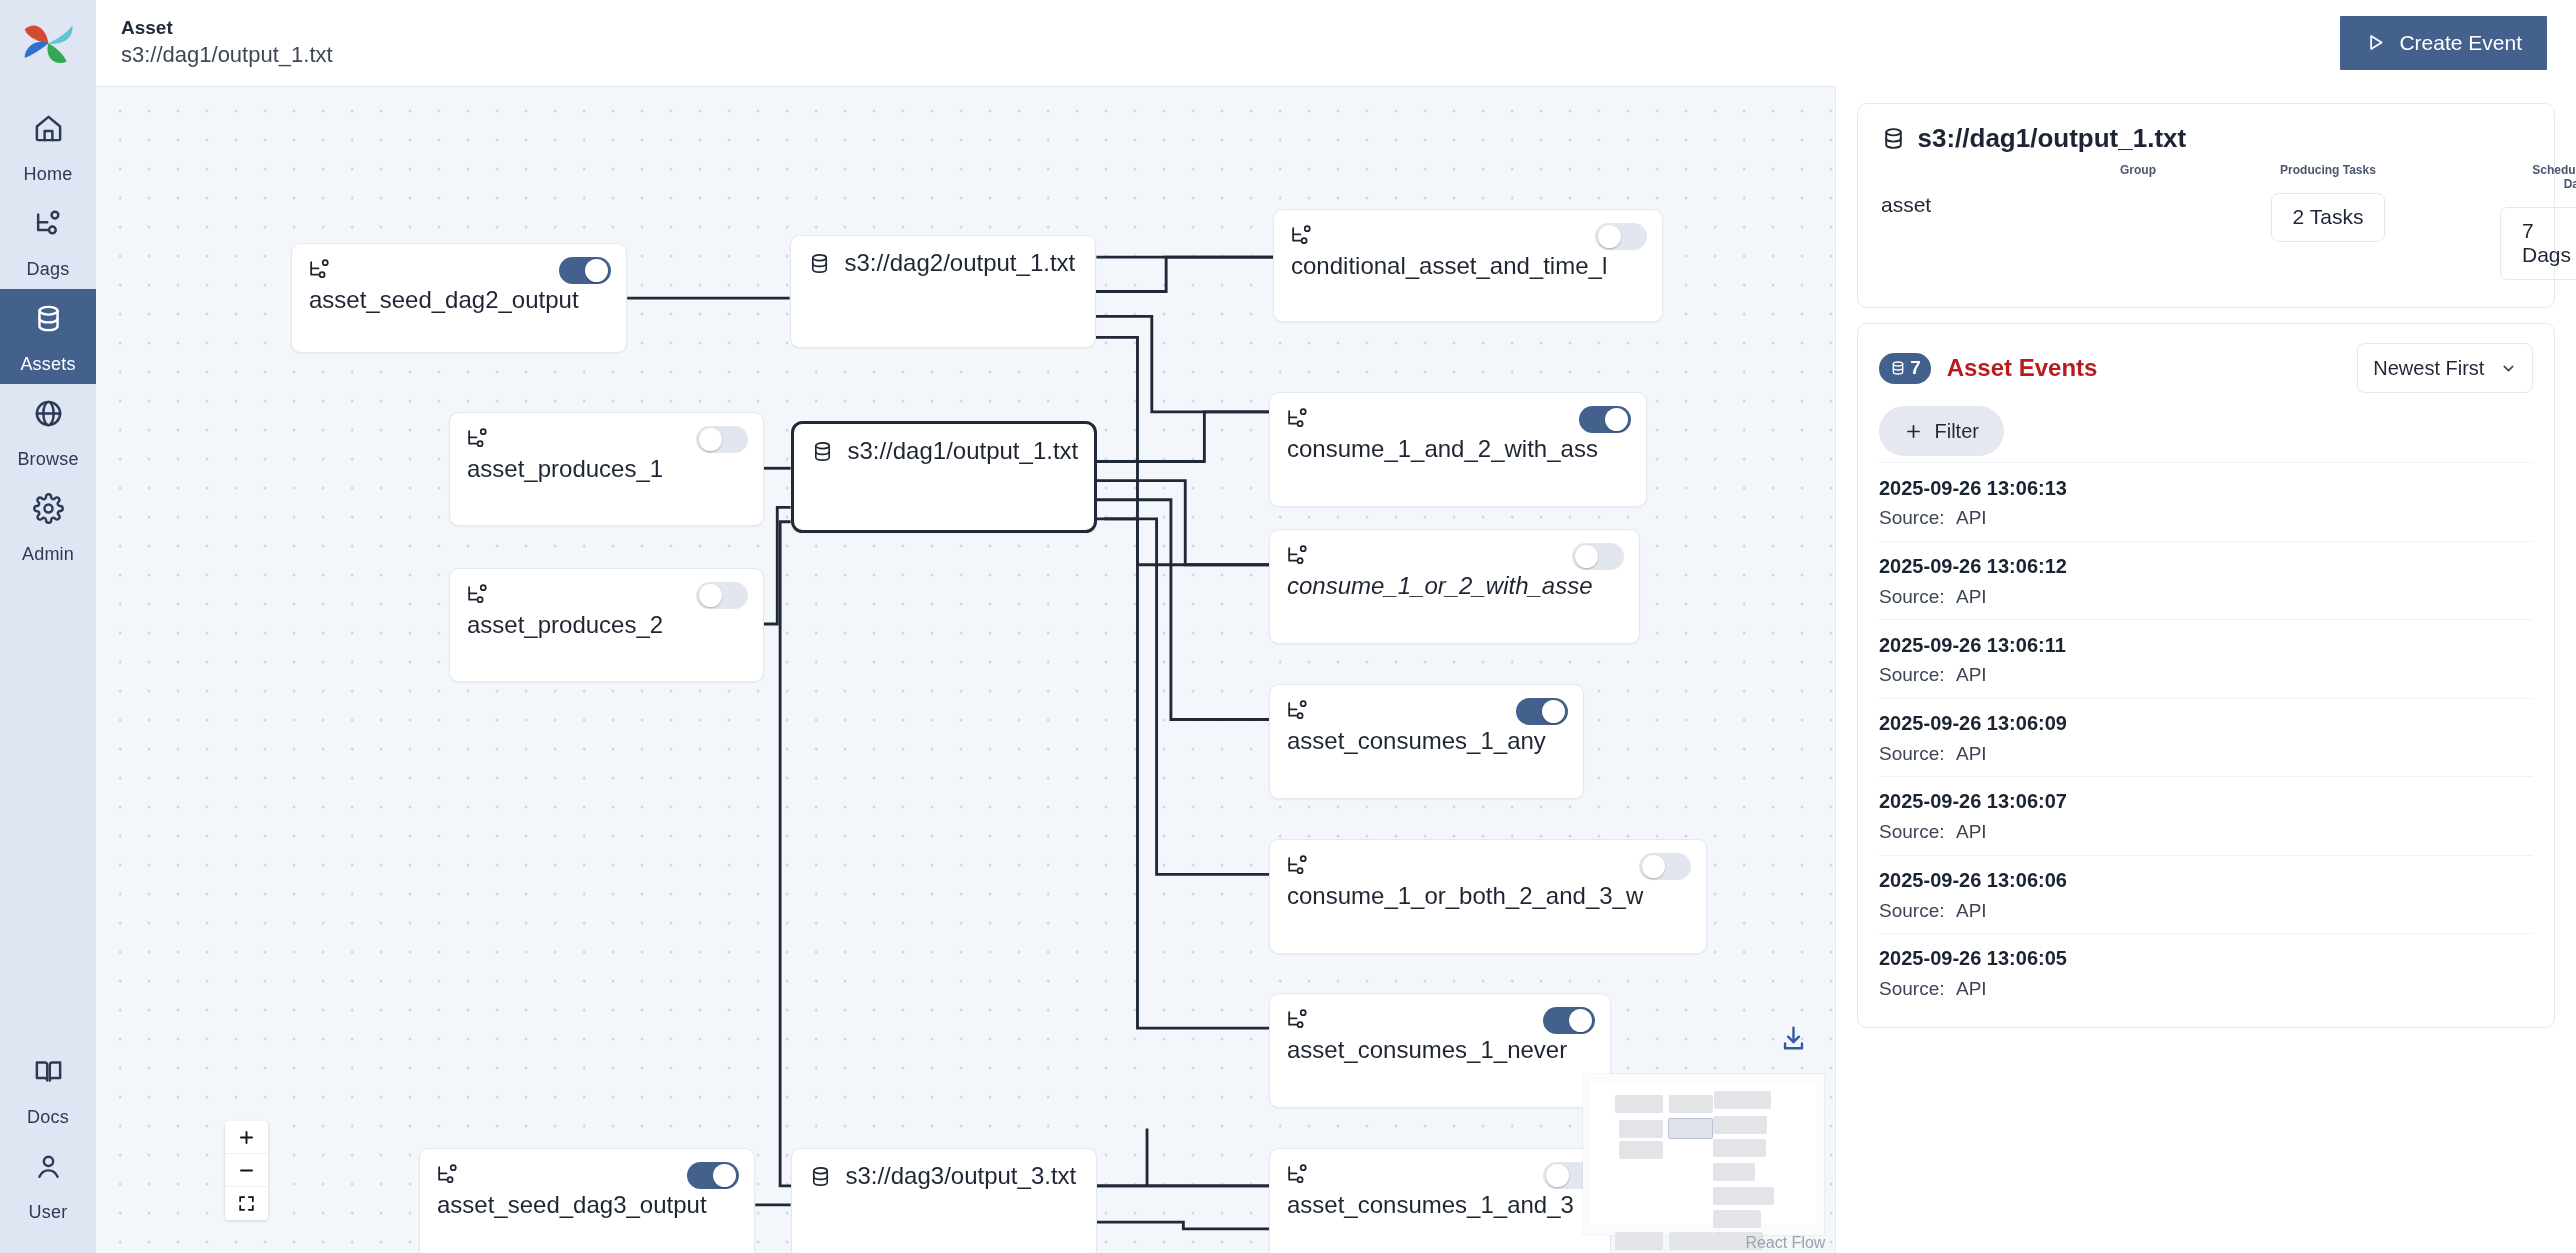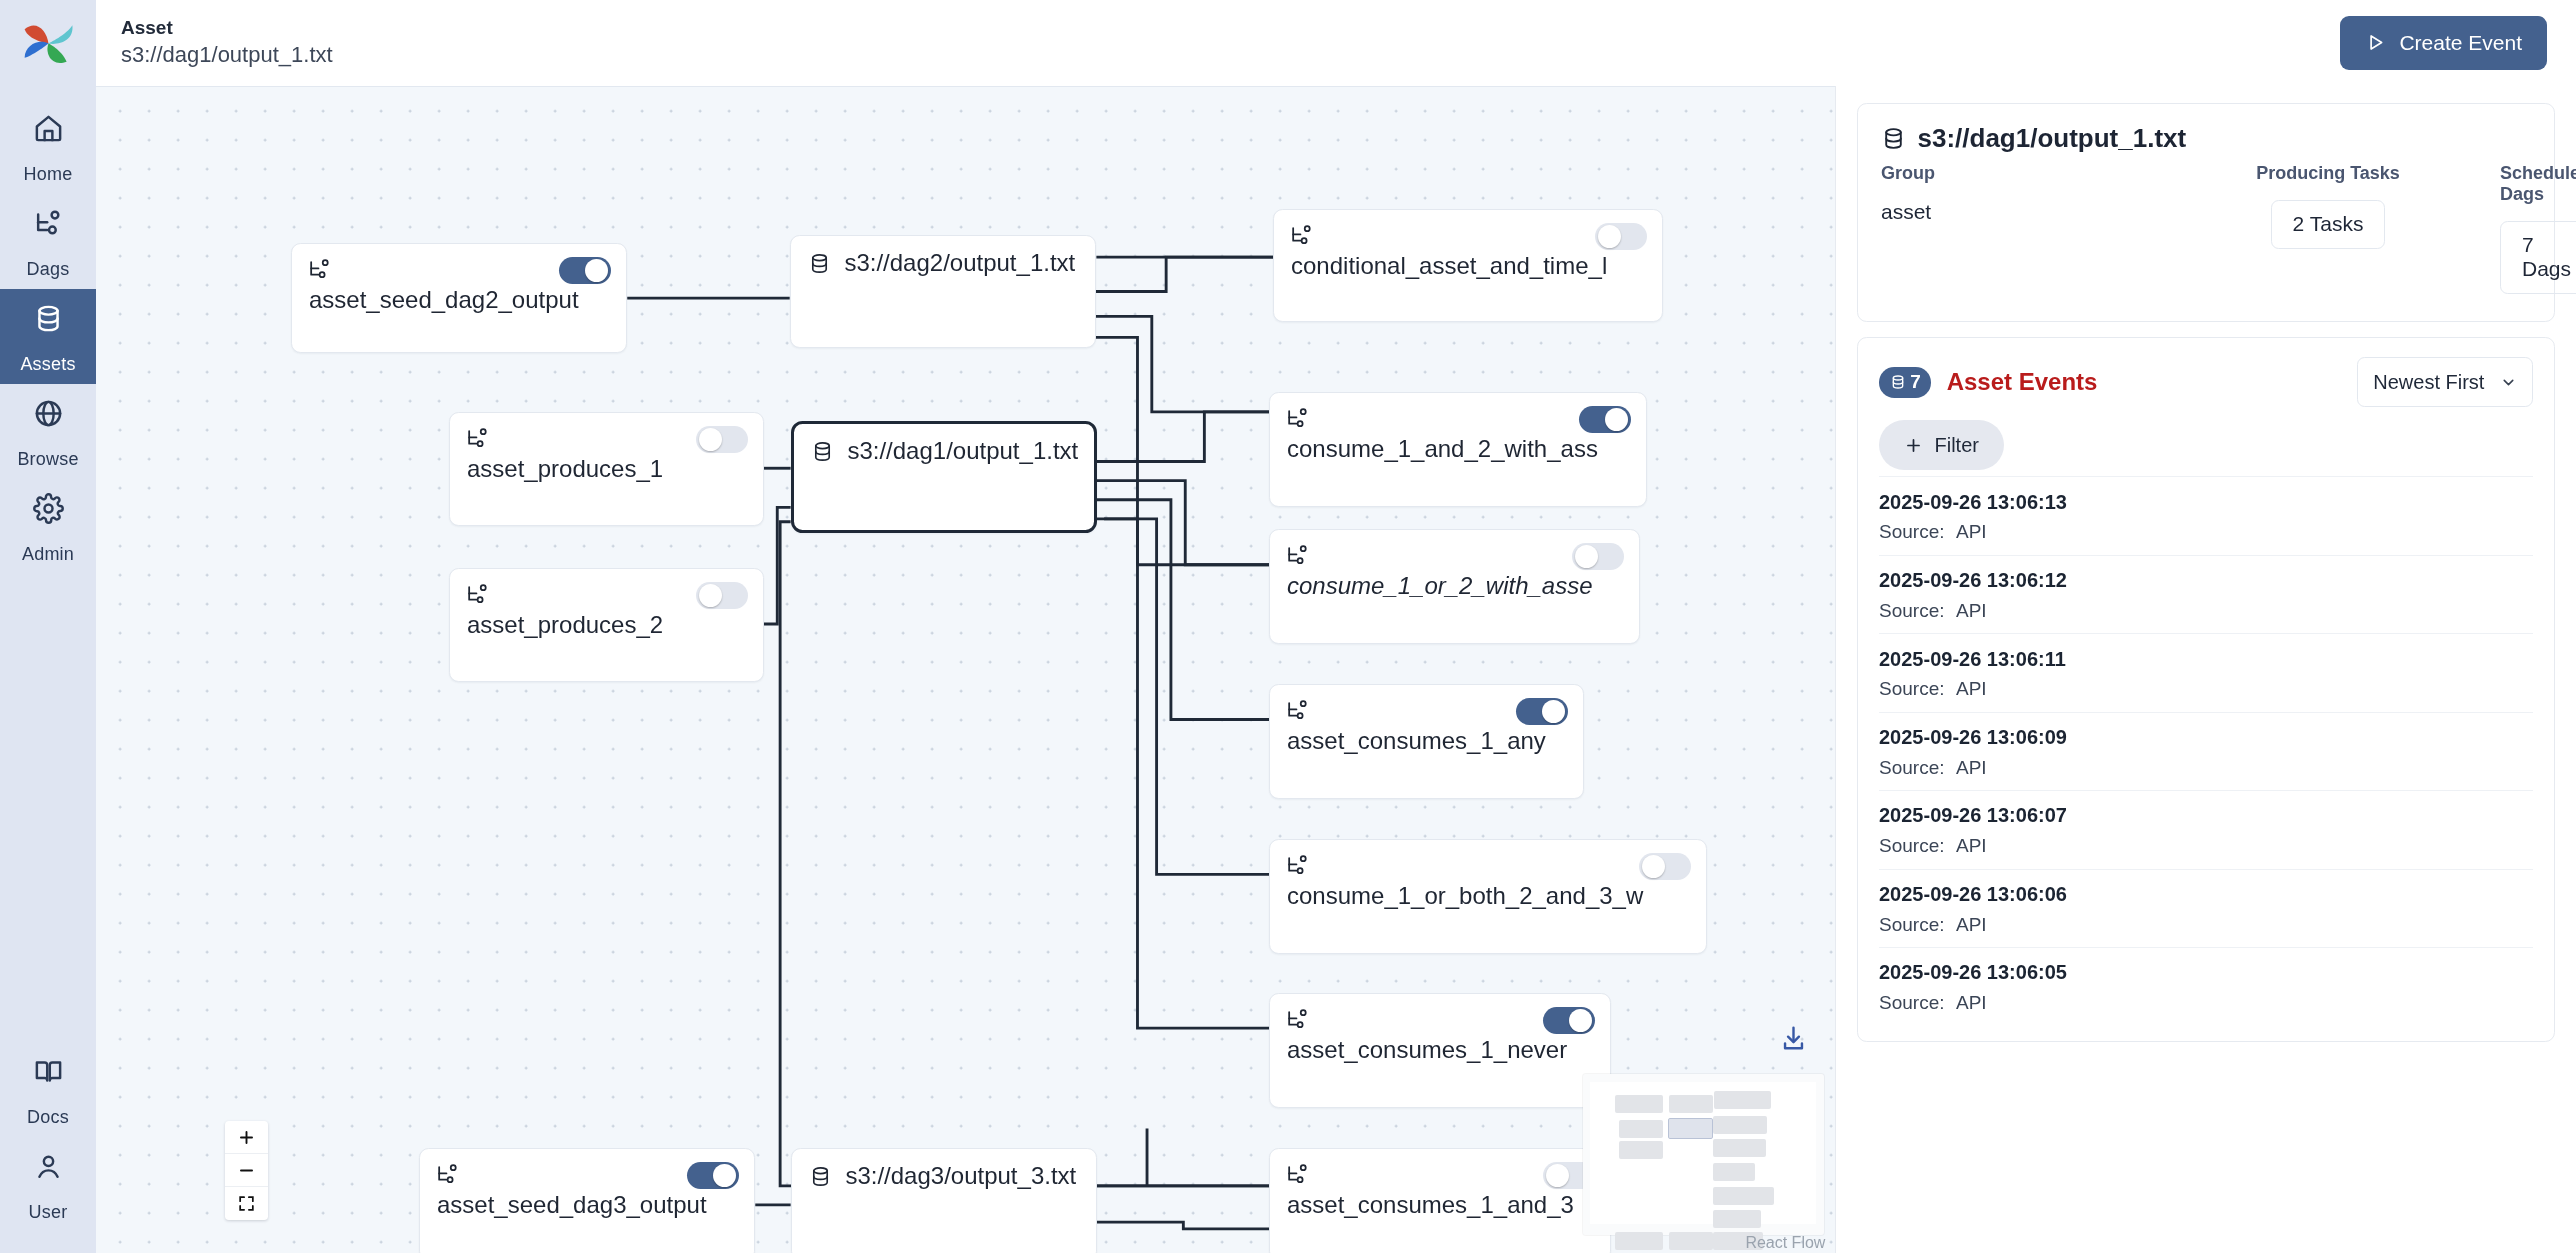--- a/index.html
+++ b/index.html
@@ -35,21 +35,21 @@
   .topbar {
     height: 86px; background: #ffffff;
     display: flex; align-items: center; justify-content: space-between;
     padding: 0 29px 0 25px;
     border-bottom: 1px solid #ffffff;
   }
   .crumbs { display: flex; flex-direction: column; gap: 3.8px; }
   .crumb-top { font-size: 19px; font-weight: bold; color: #222b3a; }
   .crumb-sub { font-size: 22px; color: #3d4758; }
   .create-btn {
-    background: #44618e; color: #fff; border: none; border-radius: 9px;
+    background: #44618e; color: #fff; border: none; border-radius: 1px;
     height: 54px; padding: 0 25px; font-size: 21px; cursor: pointer;
     display: flex; align-items: center; gap: 13.4px; font-family: inherit;
   }
 
   
   .body { flex: 1 1 auto; display: flex; min-height: 0; }
 
   
   .graph-wrap {
     position: relative; flex: 1 1 auto; min-width: 0;
@@ -128,21 +128,21 @@
     overflow: hidden;
   }
   .card { border: 1px solid #e6eaf0; border-radius: 9.6px; }
   .card-head { display: flex; align-items: center; gap: 11.5px; padding: 19px 23px 5.7px 23px; }
   .card-head .t { font-size: 26px; font-weight: bold; color: #1d2534; }
   .stats { display: flex; padding: 3.8px 23px 27px 23px; }
   .stat { display: flex; flex-direction: column; }
   .stat.c1 { flex: 0 0 275px; }
   .stat.c2 { flex: 0 0 344px; align-items: center; }
   .stat.c3 { flex: 1 1 auto; align-items: flex-end; }
-  .stat .lab { font-size: 18px; color: #4a5670; margin-bottom: 15.3px; font-weight: bold; }
+  .stat .lab { font-size: 12px; color: #4a5670; margin-bottom: 15.3px; font-weight: bold; text-align: right; }
   .stat .val { font-size: 21px; color: #1e2636; }
   .pill {
     border: 1px solid #e3e8ef; border-radius: 7.6px;
     padding: 11.5px 21px; font-size: 21px; color: #1e2636; cursor: pointer;
   }
 
   .events-card { flex: 0 0 auto; }
   .ev-head { display: flex; align-items: center; justify-content: space-between; padding: 19px 21px 9.6px 21px; }
   .ev-head-l { display: flex; align-items: center; gap: 15.3px; }
   .badge {

